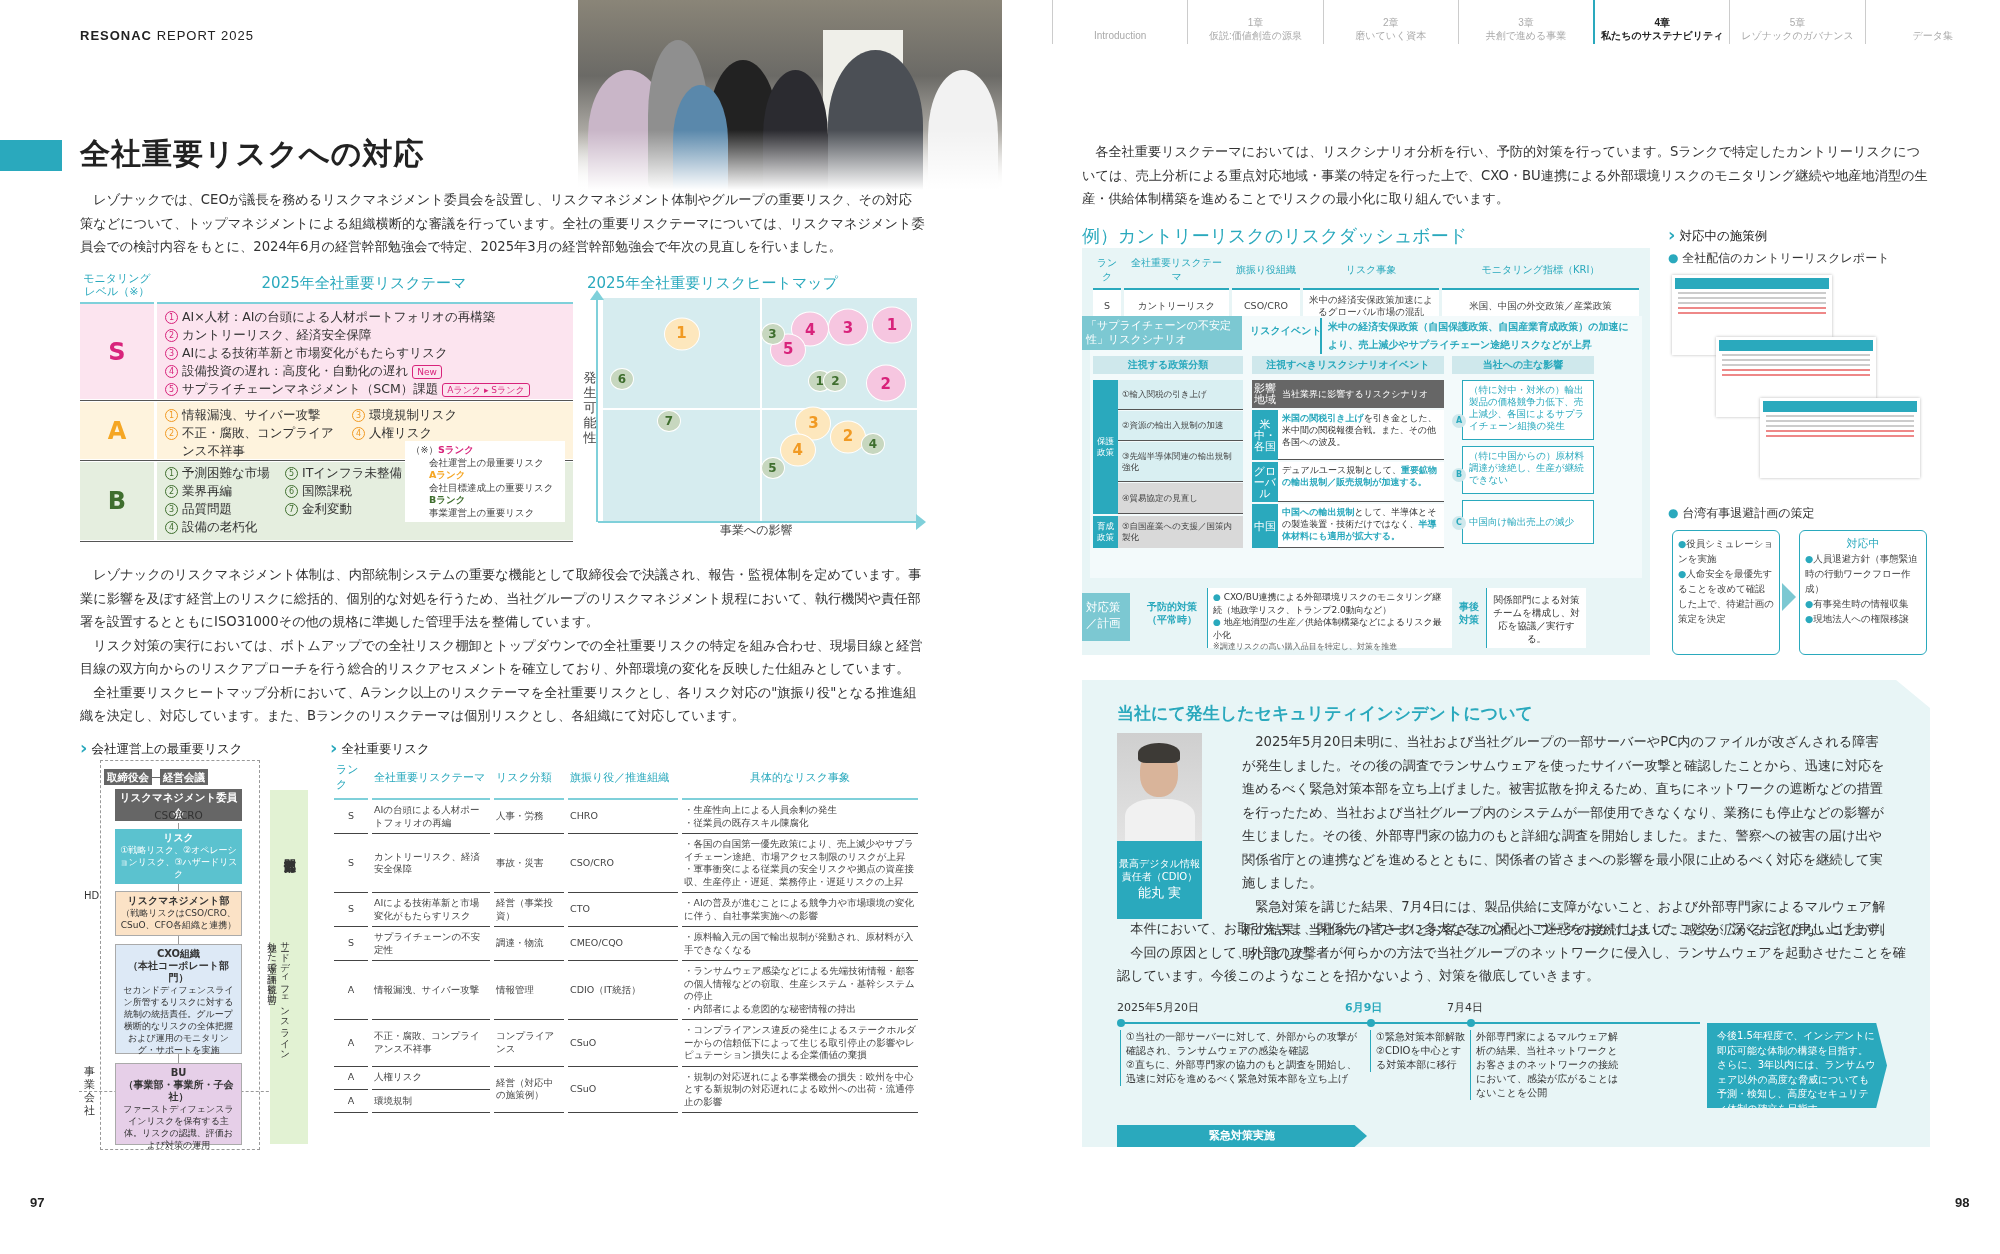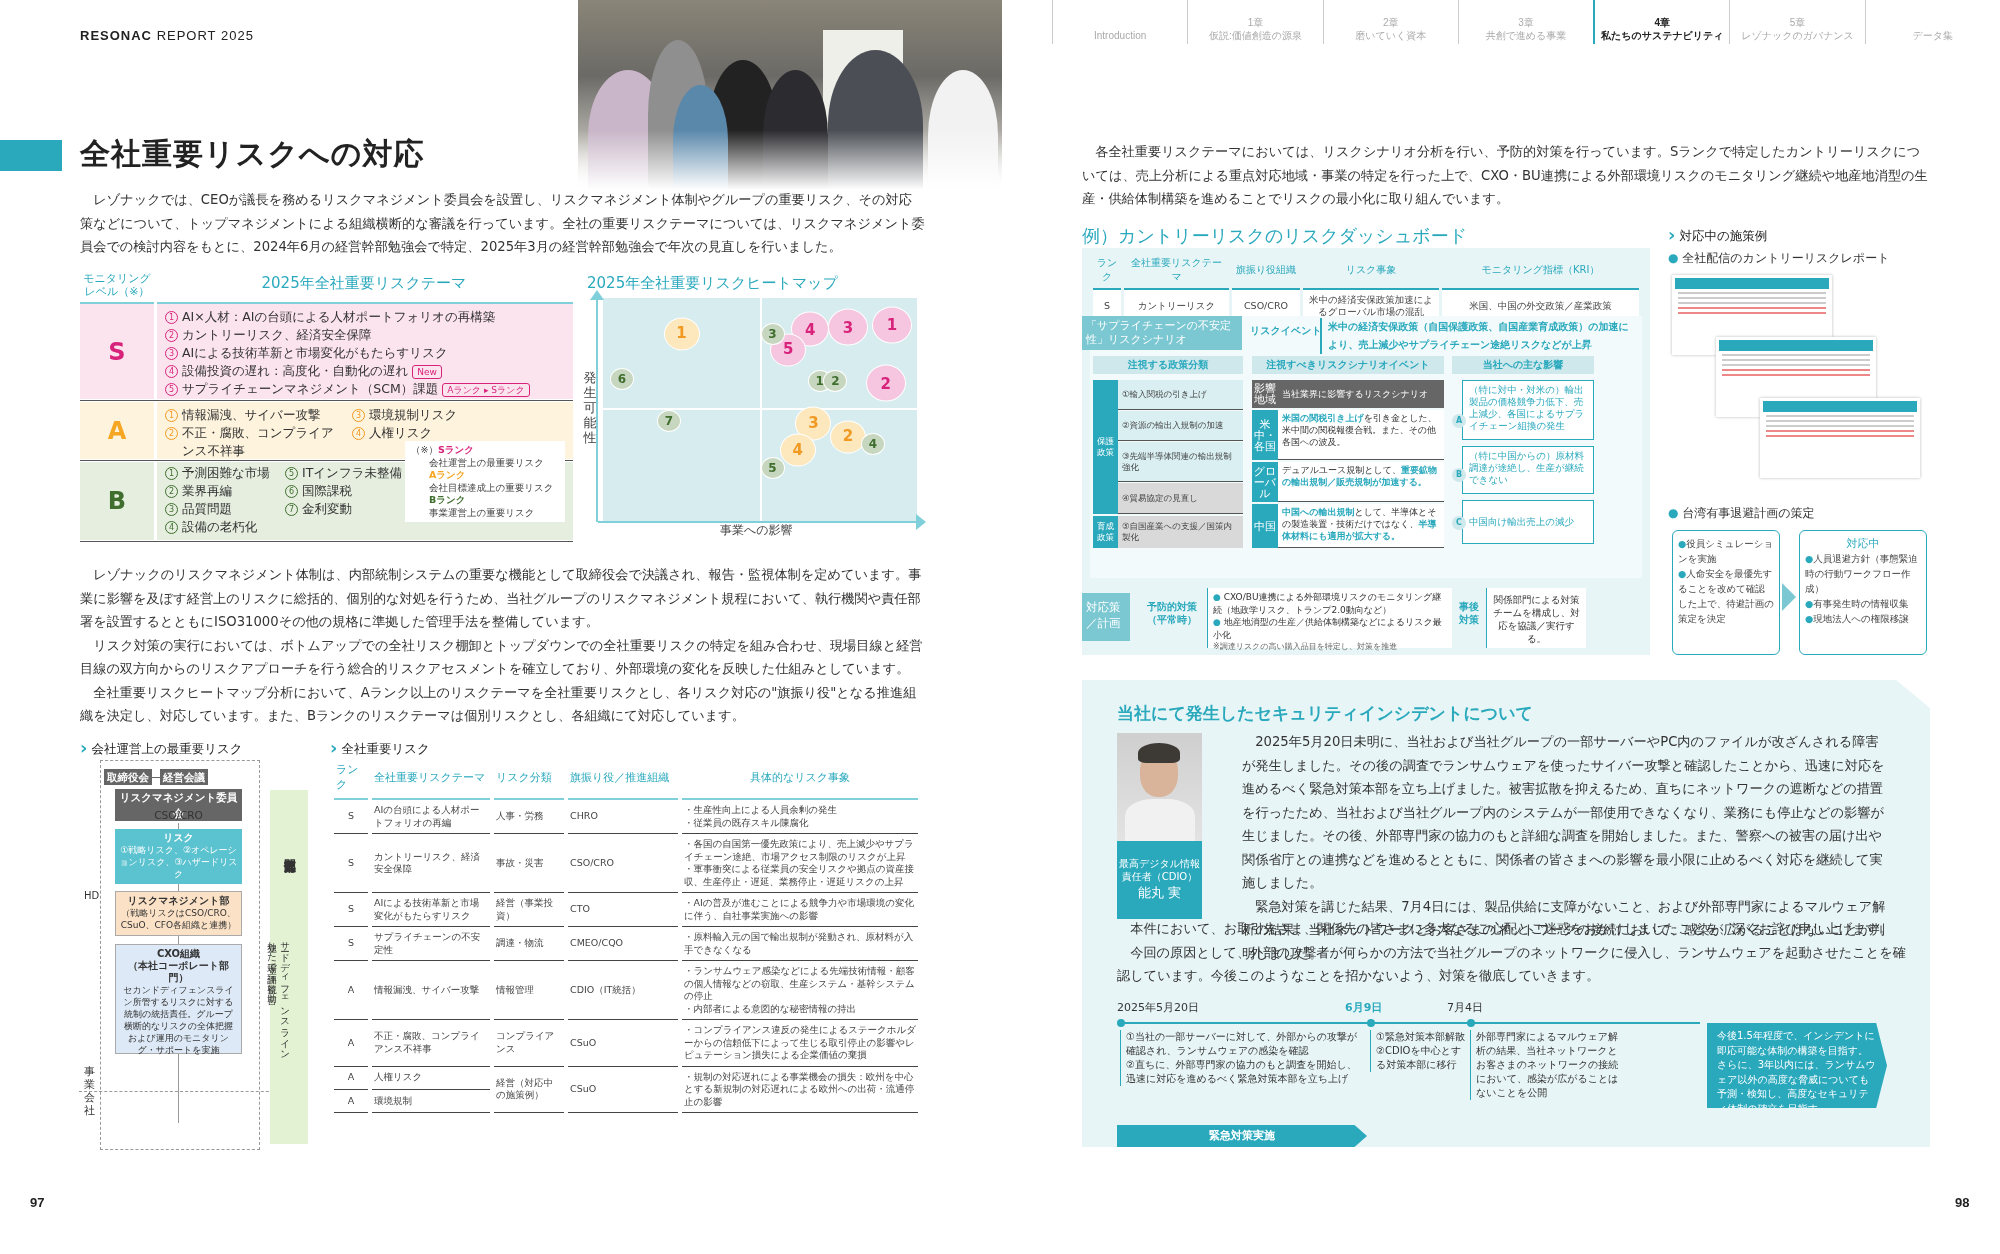--- a/index.html
+++ b/index.html
@@ -265,20 +265,25 @@
     <div>①戦略リスク、②オペレーションリスク、③ハザードリスク</div>
   </div>
   <div class="obox" style="left:14px;top:130px;width:127px;height:45px;background:#fbe2c6;border:1px solid #aaa">
     <div style="font-weight:bold;font-size:10px">リスクマネジメント部</div>
     <div>（戦略リスクはCSO/CRO、CSuO、CFO各組織と連携）</div>
   </div>
   <div class="obox" style="left:14px;top:183px;width:127px;height:110px;background:#dde9f6;border:1px solid #aaa">
     <div style="font-weight:bold;font-size:10px;white-space:pre-line">CXO組織
 （本社コーポレート部門）</div>
     <div>セカンドディフェンスライン所管するリスクに対する統制の統括責任。グループ横断的なリスクの全体把握および運用のモニタリング・サポートを実施</div>
+  </div>
+  <div class="obox" style="left:14px;top:302px;width:127px;height:82px;background:#e6cfe8;border:1px solid #aaa">
+    <div style="font-weight:bold;font-size:10px;white-space:pre-line">BU
+（事業部・事業所・子会社）</div>
+    <div>ファーストディフェンスラインリスクを保有する主体。リスクの認識、評価および対策の運用</div>
   </div>
 </div>
 <div class="abs lbl-hd">HD</div>
 <div class="abs lbl-co">事業会社</div>
 <div class="abs audit">
   <div class="t1">内部監査部門</div>
   <div class="t2" style="white-space:pre-line">サードディフェンスライン
 独立した立場で評価、監視、助言</div>
 </div>
 

